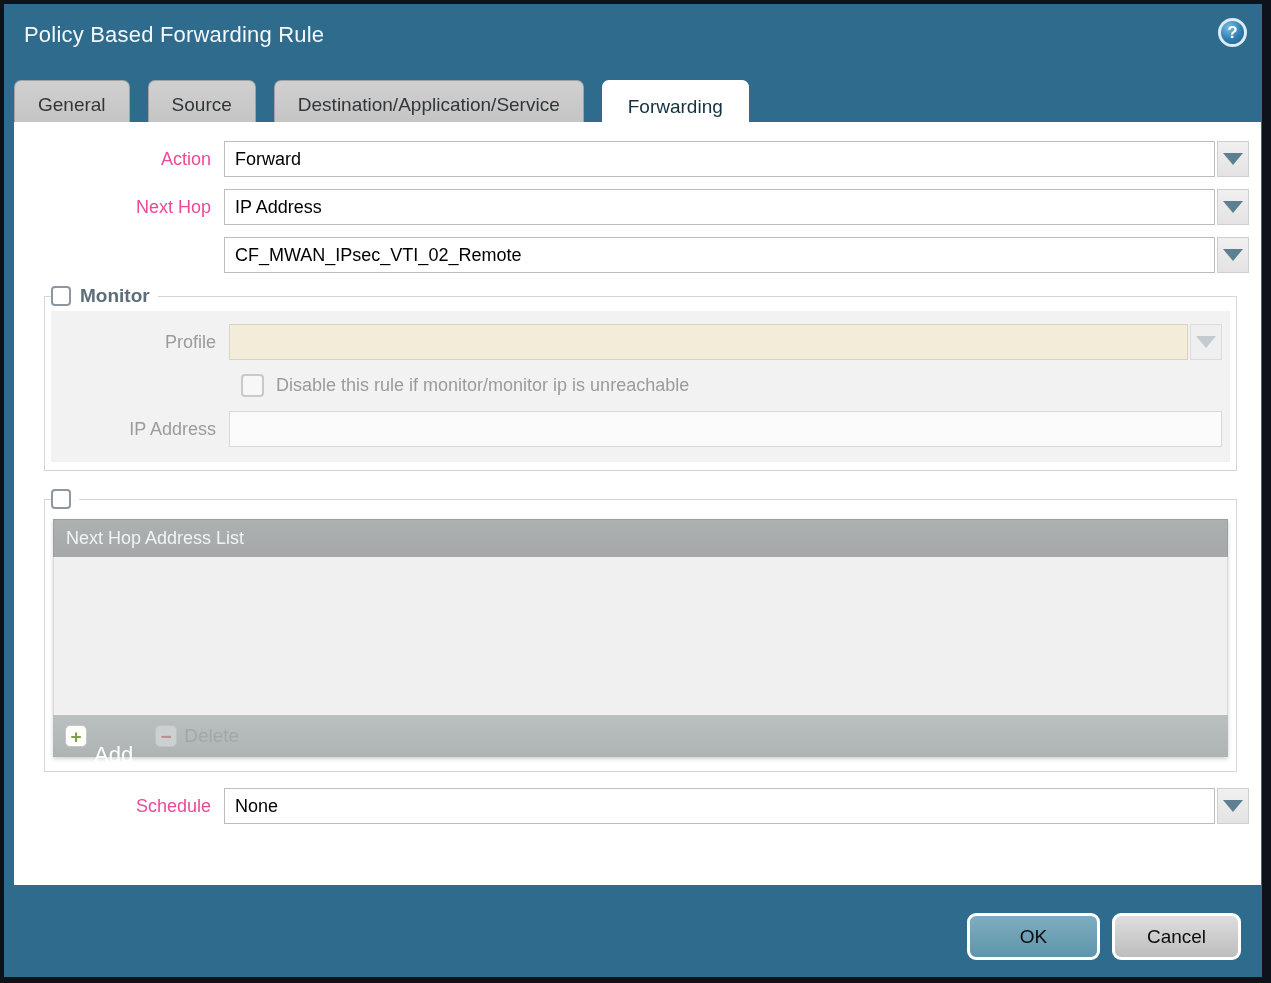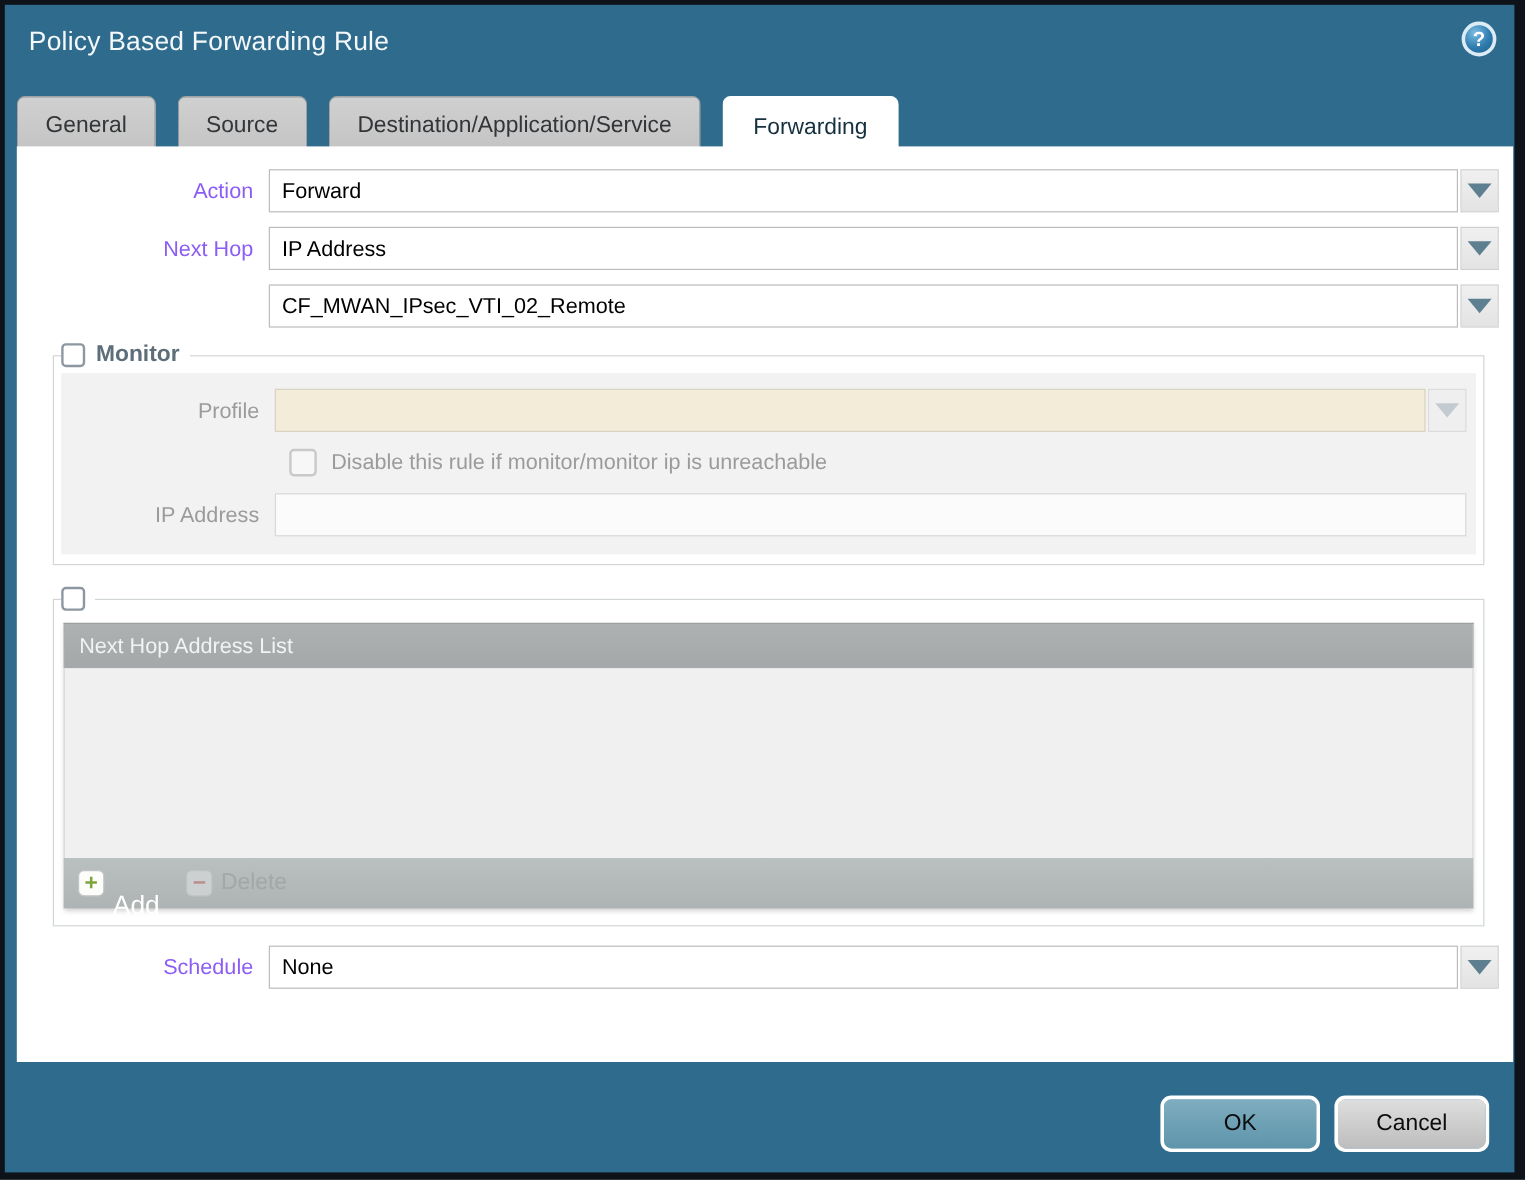--- a/index.html
+++ b/index.html
@@ -56,21 +56,21 @@
   
   .content {
     position: absolute; left: 10px; right: 1px; top: 118px; bottom: 92px;
     background: #ffffff;
     padding: 19px 12px 0 0;
   }
   .row { display: flex; align-items: center; margin-bottom: 12px; }
   .lbl {
     width: 210px; flex: 0 0 210px;
     text-align: right; padding-right: 13px;
-    font-size: 18px; color: #8b5cf6; line-height: 36px;
+    font-size: 18px; color: #ec4899; line-height: 36px;
     white-space: nowrap;
   }
   .combo { flex: 1; display: flex; align-items: center; }
   .input {
     flex: 1; height: 36px;
     border: 1px solid #bcbcbc; background: #ffffff;
     font-size: 18px; color: #000000;
     display: flex; align-items: center; padding: 0 10px;
     overflow: hidden; white-space: nowrap;
   }

